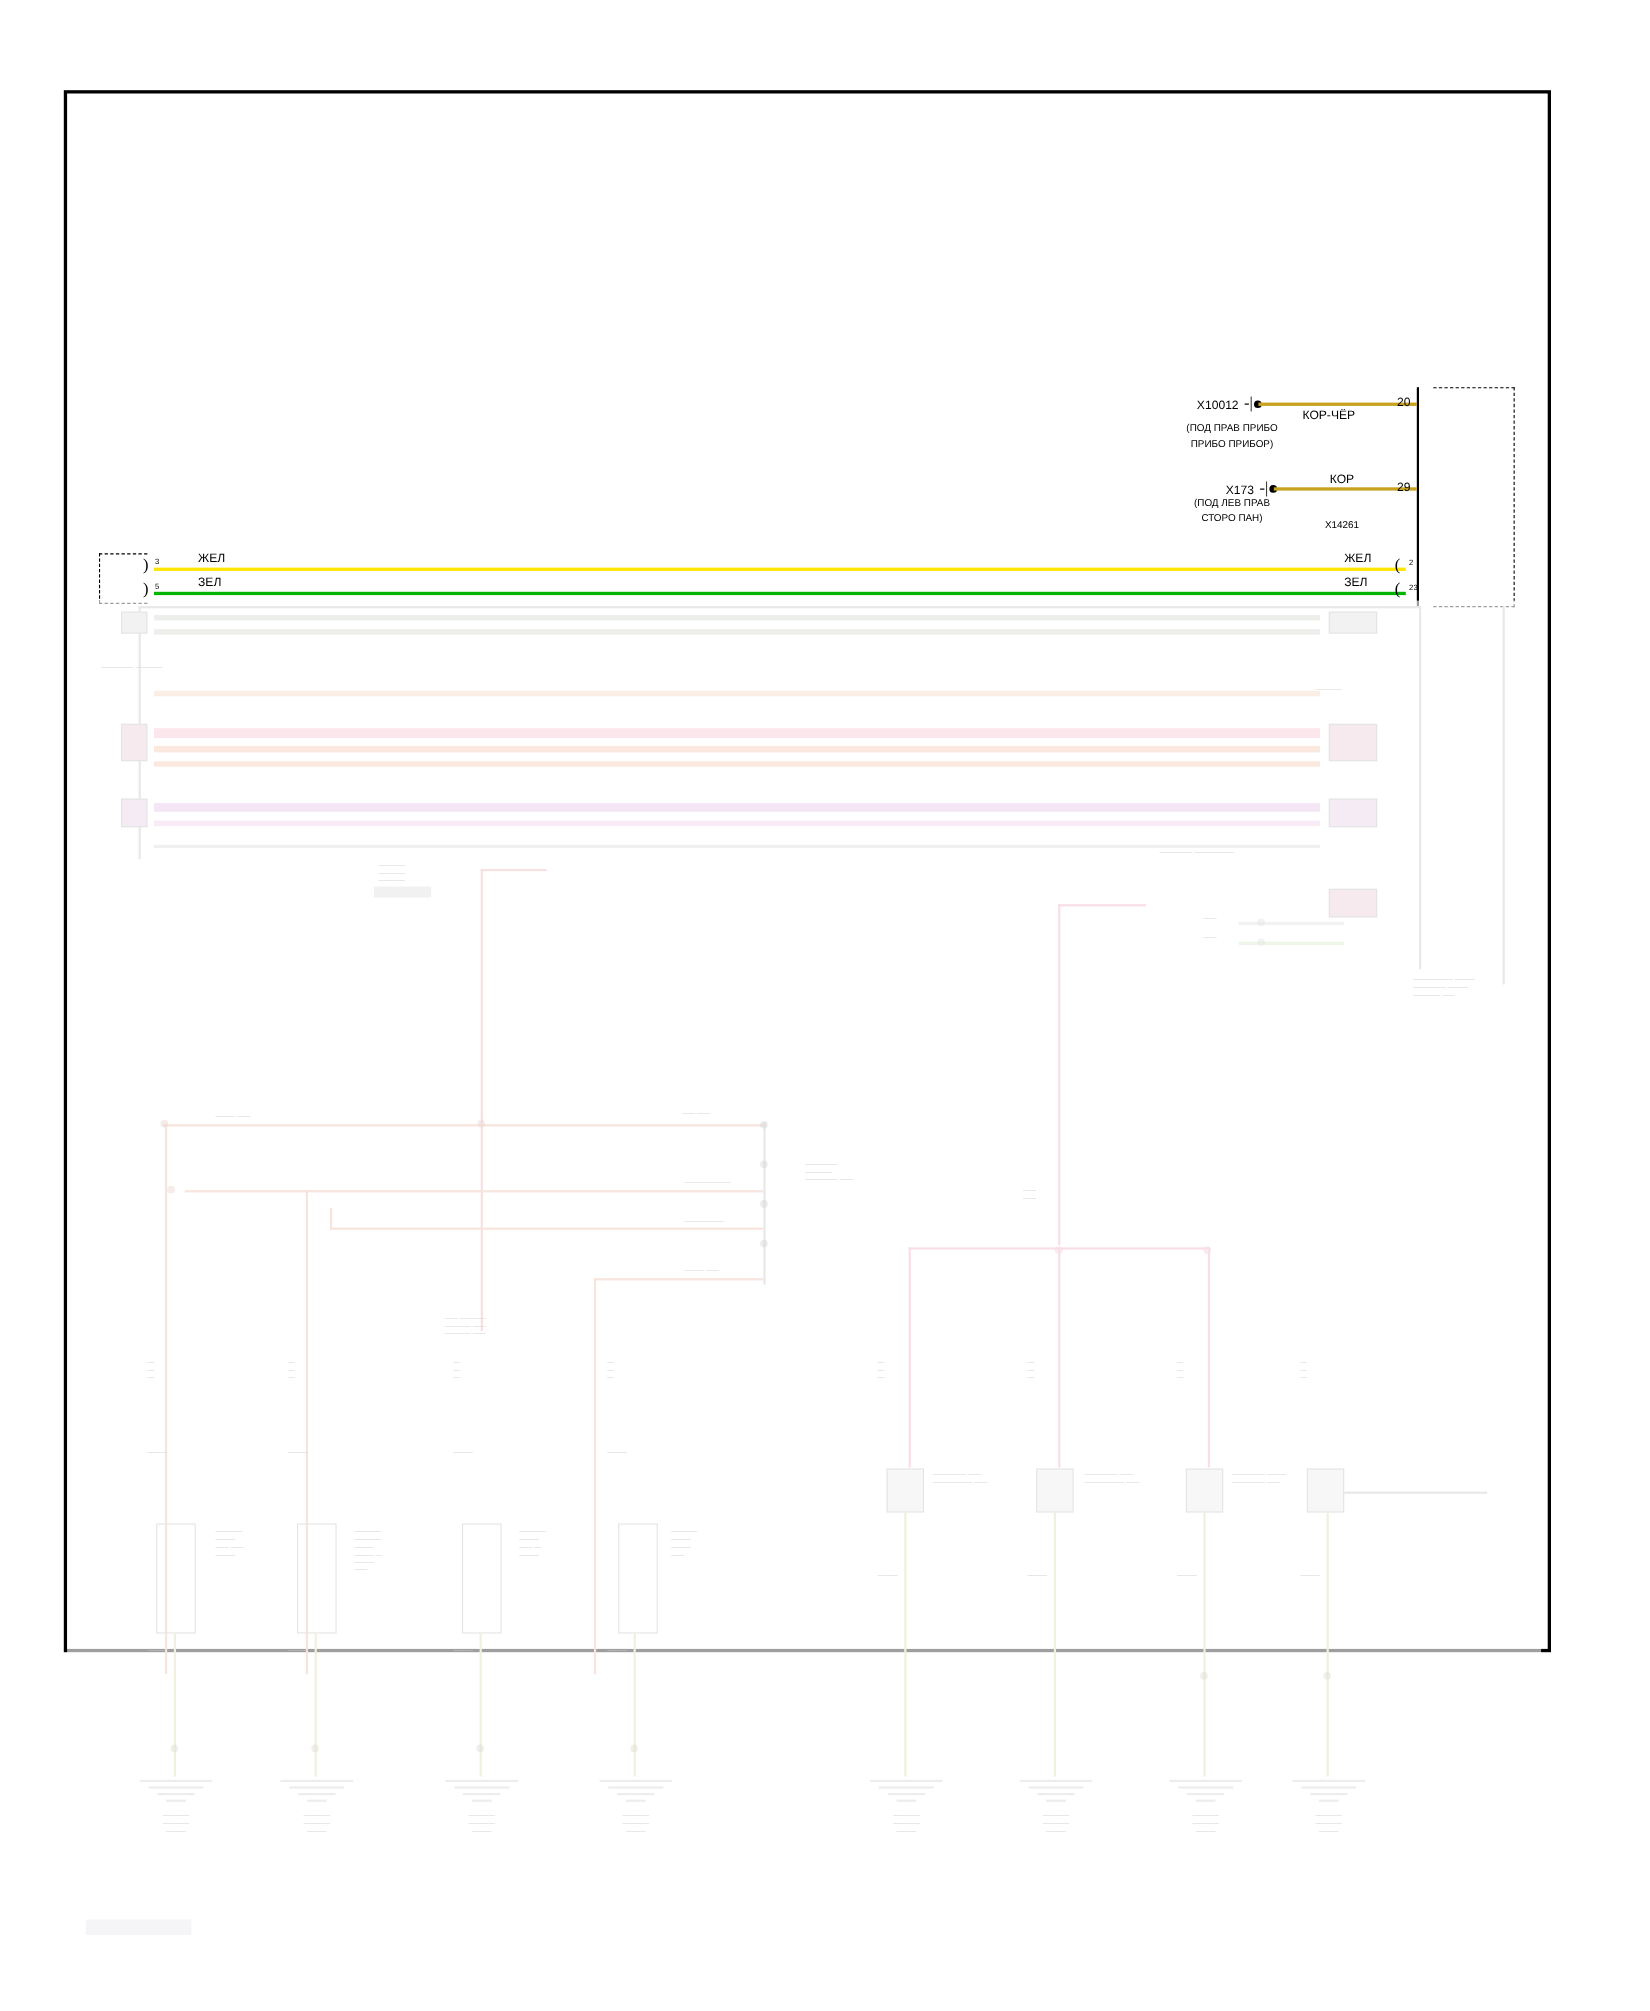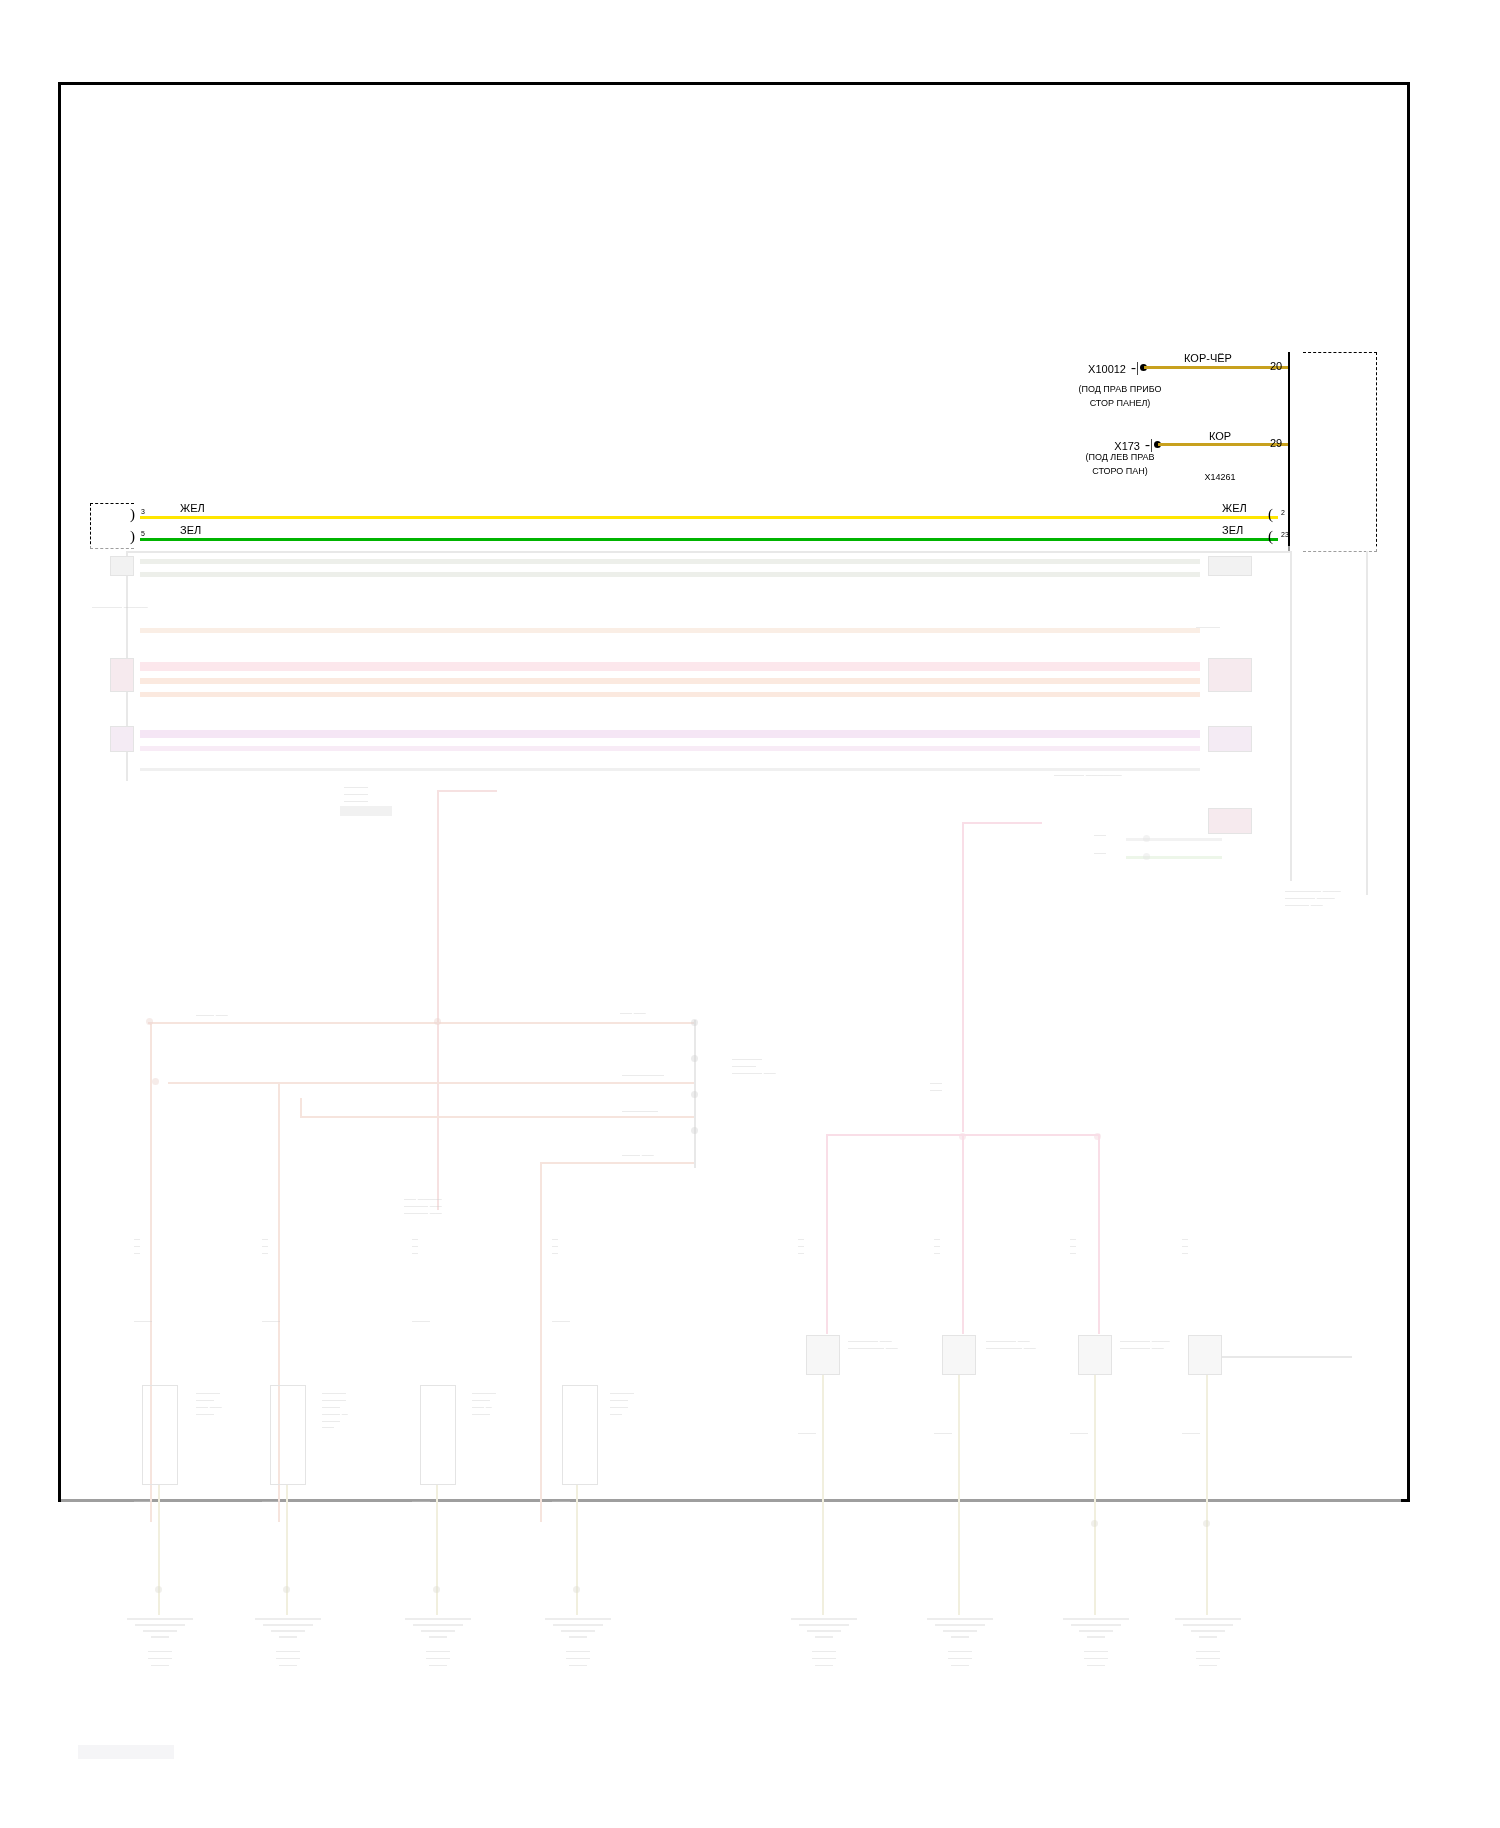--- a/index.html
+++ b/index.html
@@ -117,24 +117,24 @@
 
   <div id="sheet-border"></div>
 
   <div class="dash-box" style="left:1303px; top:352px; width:74px; height:200px; border-left:none;"></div>
   <div class="wire" style="left:1288px; top:352px; width:1.5px; height:200px; background:#000;"></div>
 
   <div class="lbl sm r" style="left:1060px; top:363px; width:66px;">X10012</div>
   <span class="conn-bracket" style="left:1131px; top:359px;">-|</span>
   <div class="dot" style="left:1140px; top:364px;"></div>
   <div class="wire" style="left:1144px; top:366px; width:144px; height:3px; background:#c8a11e;"></div>
-  <div class="lbl sm c" style="left:1168px; top:352px; width:80px;">КОР-ЧЁР</div>
+  <div class="lbl sm c" style="left:1168px; top:372px; width:80px;">КОР-ЧЁР</div>
   <div class="lbl sm" style="left:1270px; top:360px;">20</div>
   <div class="lbl xs c" style="left:1020px; top:384px; width:200px;">(ПОД ПРАВ ПРИБО</div>
-  <div class="lbl xs c" style="left:1020px; top:398px; width:200px;">СТОР ПАНЕЛ)</div>
+  <div class="lbl xs c" style="left:1020px; top:398px; width:200px;">ПРИБО ПРИБОР)</div>
 
   <div class="lbl sm r" style="left:1060px; top:440px; width:80px;">X173</div>
   <span class="conn-bracket" style="left:1145px; top:436px;">-|</span>
   <div class="dot" style="left:1154px; top:441px;"></div>
   <div class="wire" style="left:1158px; top:443px; width:130px; height:3px; background:#c8a11e;"></div>
   <div class="lbl sm c" style="left:1180px; top:430px; width:80px;">КОР</div>
   <div class="lbl sm" style="left:1270px; top:437px;">29</div>
   <div class="lbl xs c" style="left:1020px; top:452px; width:200px;">(ПОД ЛЕВ ПРАВ</div>
   <div class="lbl xs c" style="left:1020px; top:466px; width:200px;">СТОРО ПАН)</div>
   <div class="lbl xs c" style="left:1180px; top:472px; width:80px;">X14261</div>

